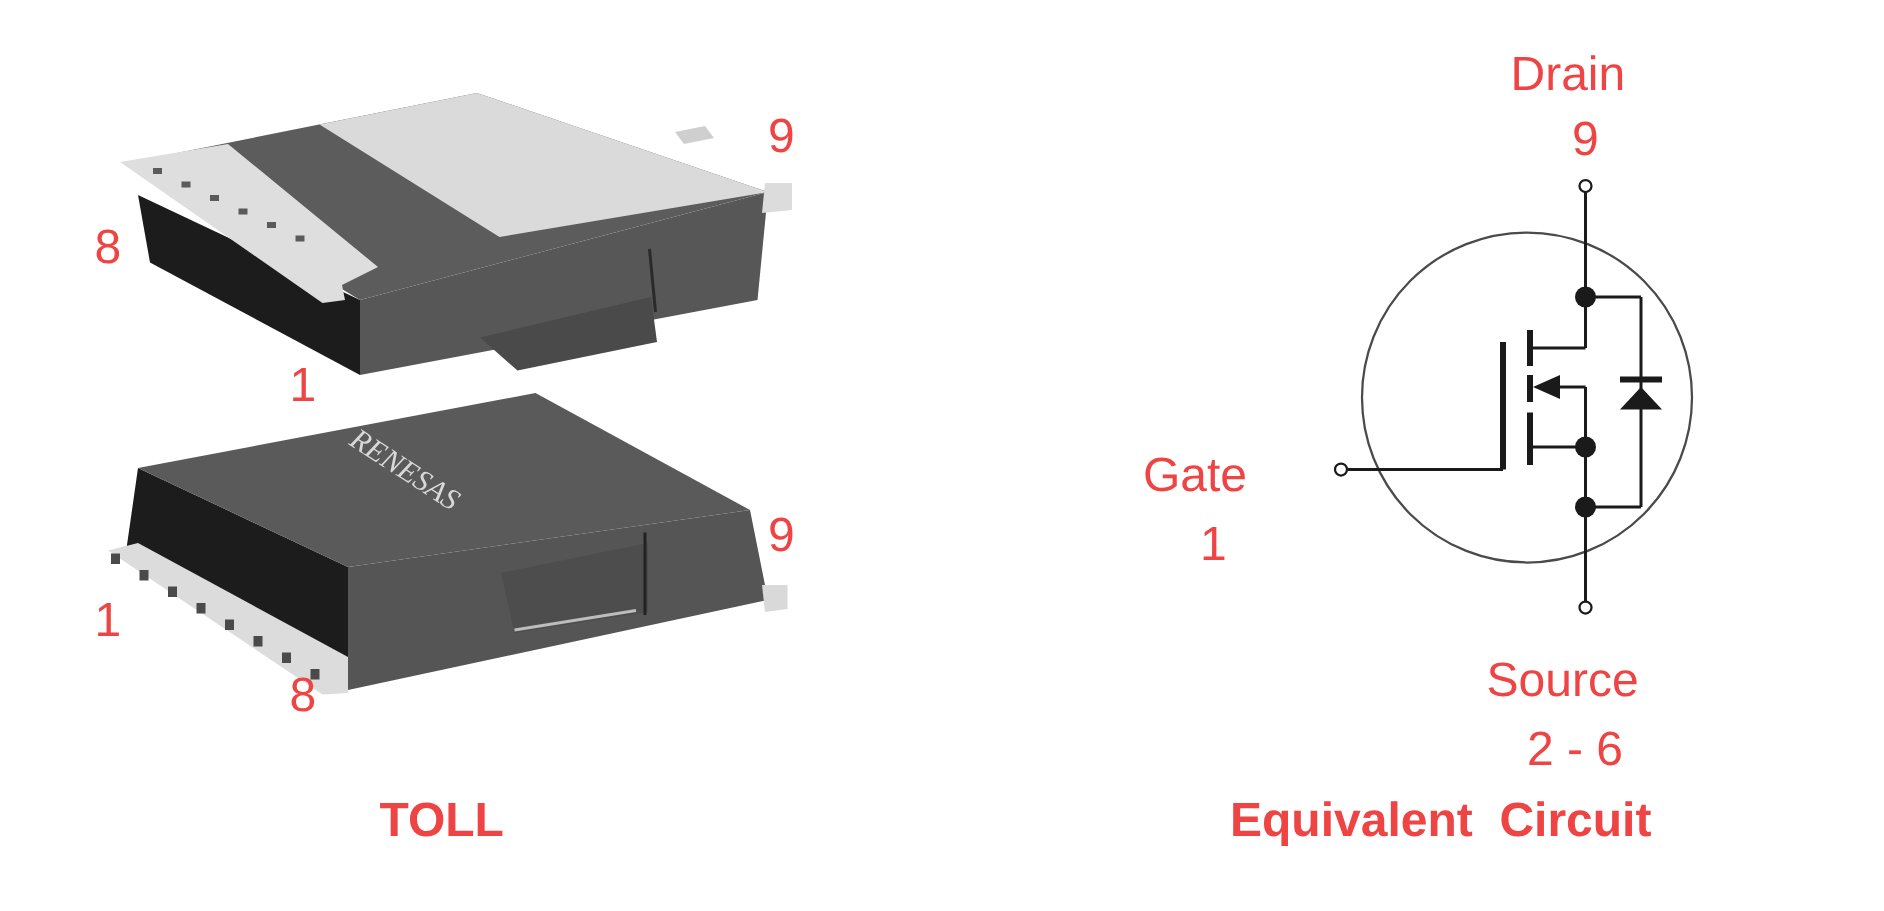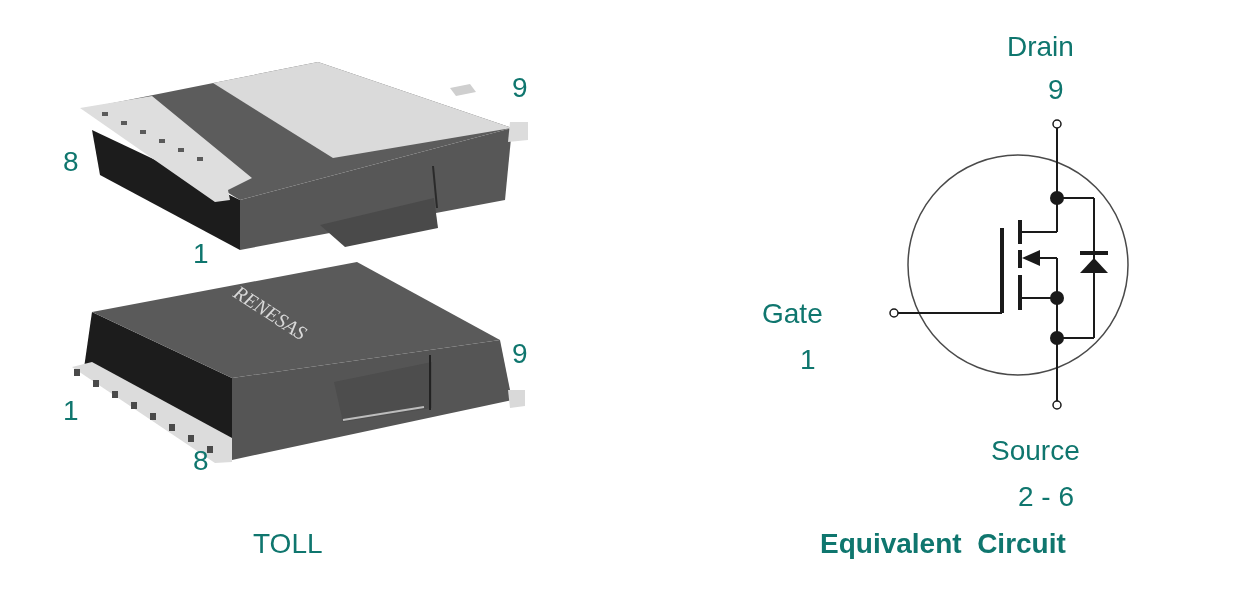--- a/index.html
+++ b/index.html
@@ -1,18 +1,18 @@
 <!DOCTYPE html>
 <html><head>
 <meta charset="utf-8">
 <style>
   html, body { margin:0; padding:0; background:#ffffff; }
   body { width:1256px; height:607px; position:relative; overflow:hidden;
          font-family:"Liberation Sans", sans-serif; color:#2a2a2a; }
-  .lbl { position:absolute; font-size:28px; line-height:1; color:#0f766e; white-space:nowrap; }
+  .lbl { position:absolute; font-size:32px; line-height:1; color:#ef4444; white-space:nowrap; }
   svg.fig { position:absolute; left:0; top:0; }
 </style>
 </head>
 <body>
 
 <svg class="fig" width="1256" height="607" viewBox="0 0 1256 607">
 
   <g>
 
     <polygon points="92,130 240,200 240,250 100,175" fill="#1c1c1c"></polygon>
@@ -103,21 +103,21 @@
 </svg>
 
 <span class="lbl" style="left:63px;top:148px;">8</span>
 <span class="lbl" style="left:193px;top:240px;">1</span>
 <span class="lbl" style="left:512px;top:74px;">9</span>
 
 <span class="lbl" style="left:63px;top:397px;">1</span>
 <span class="lbl" style="left:193px;top:447px;">8</span>
 <span class="lbl" style="left:512px;top:340px;">9</span>
 
-<span class="lbl" style="left:253px;top:530px;">TOLL</span>
+<span class="lbl" style="left:253px;top:530px;font-weight:bold;">TOLL</span>
 
 <span class="lbl" style="left:1007px;top:33px;">Drain</span>
 <span class="lbl" style="left:1048px;top:76px;">9</span>
 <span class="lbl" style="left:762px;top:300px;">Gate</span>
 <span class="lbl" style="left:800px;top:346px;">1</span>
 <span class="lbl" style="left:991px;top:437px;">Source</span>
 <span class="lbl" style="left:1018px;top:483px;">2 - 6</span>
 <span class="lbl" style="left:820px;top:530px;white-space:pre;font-weight:bold;">Equivalent  Circuit</span>
 
 </body></html>

